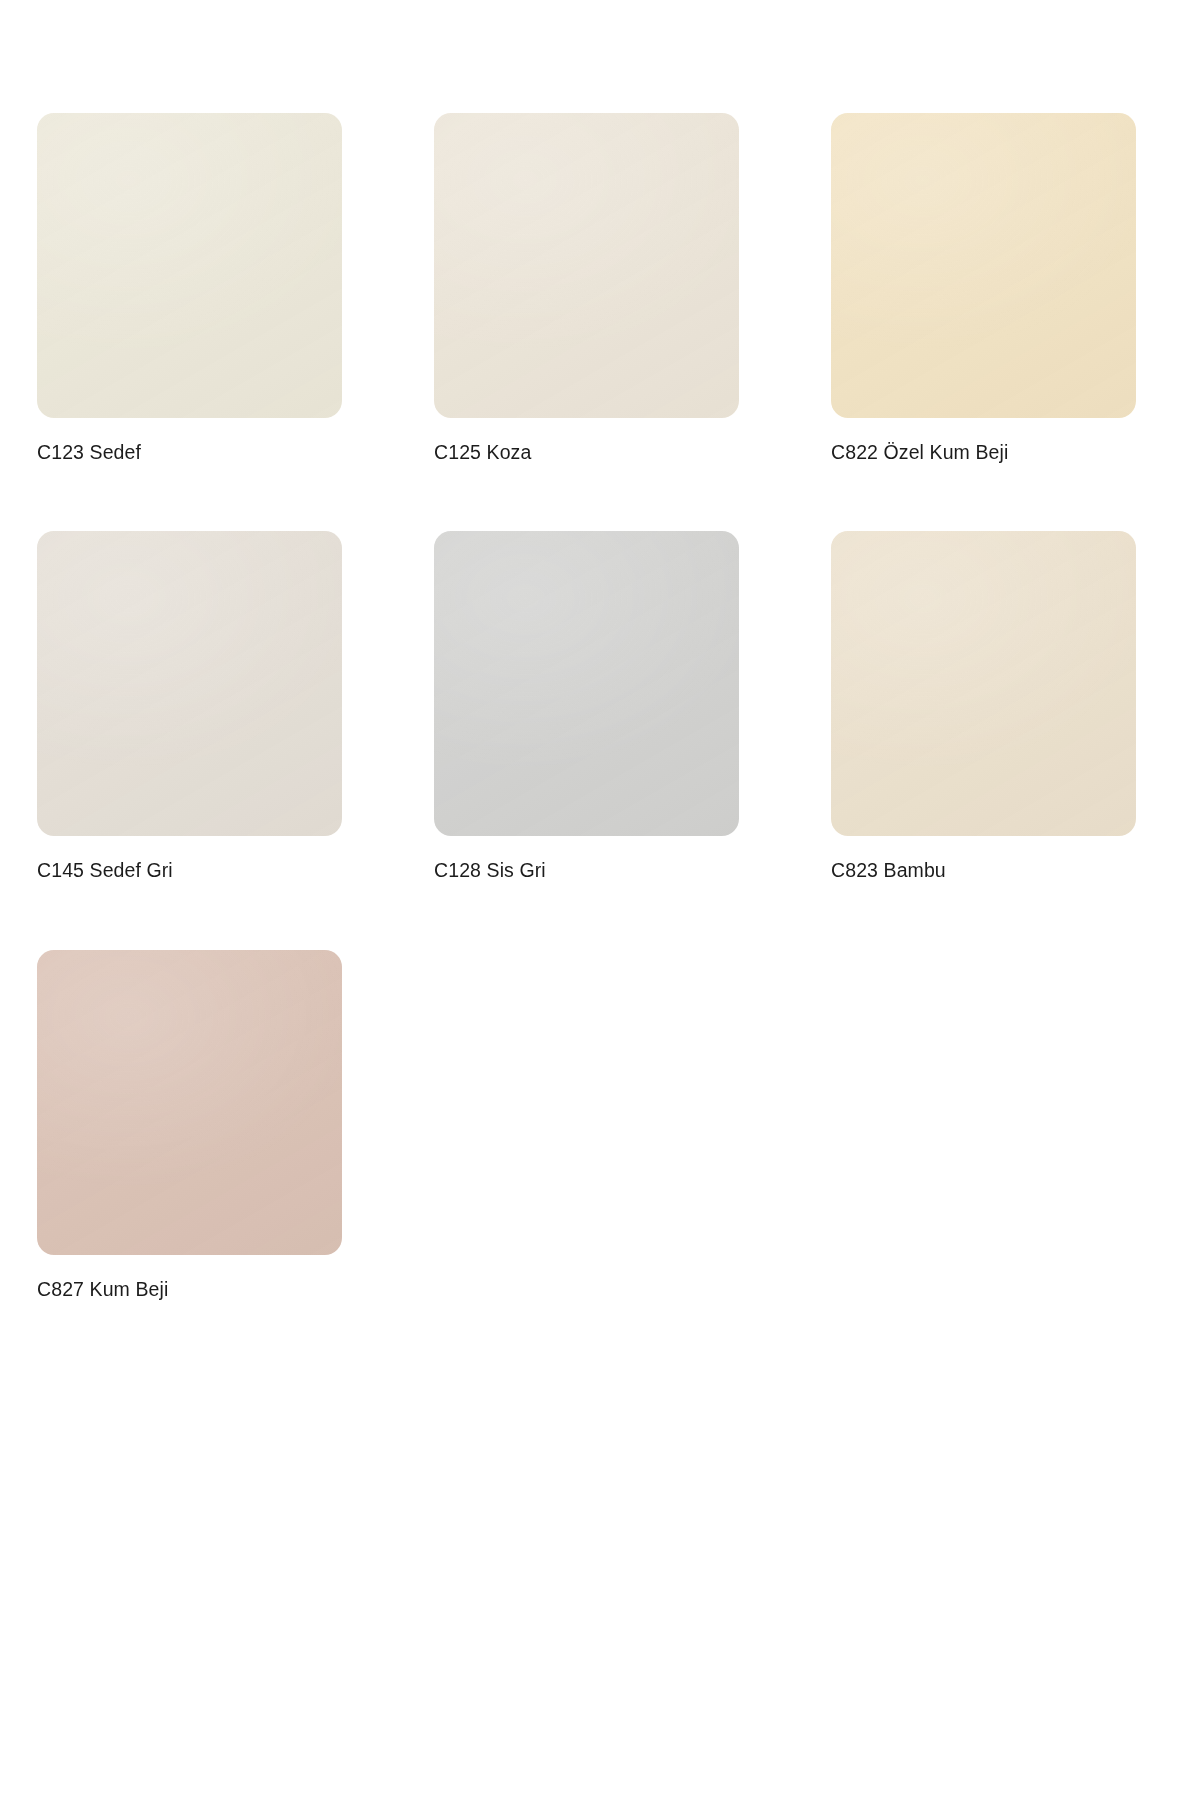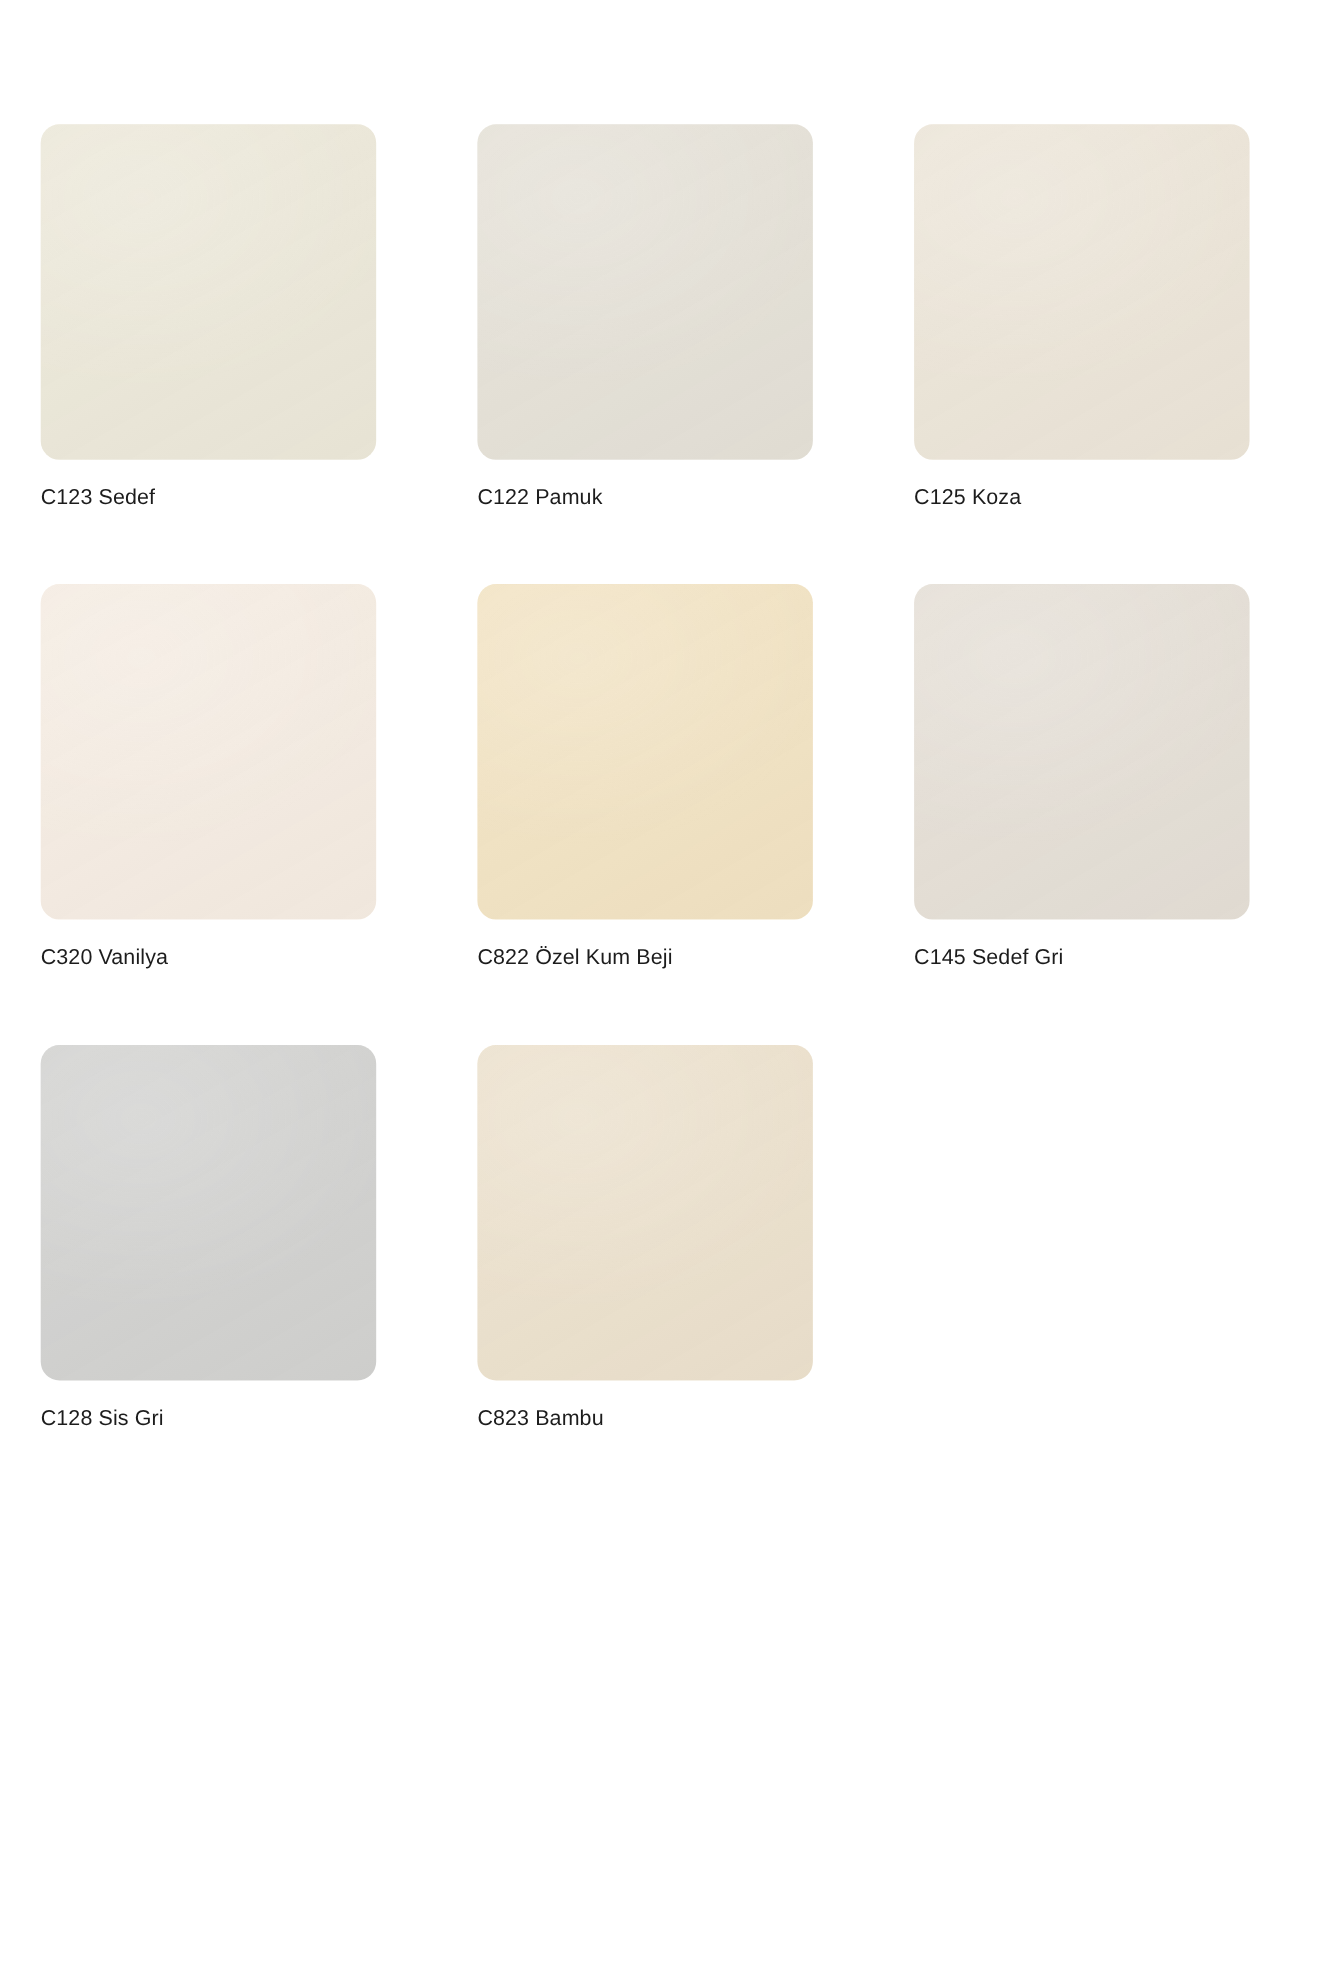--- a/index.html
+++ b/index.html
@@ -75,41 +75,37 @@
 </head>
 <body style="background: rgb(255, 255, 255);">
 
 <div class="palette-page">
   <div class="swatch-grid">
       <div class="swatch-cell">
         <div class="swatch-chip" style="background-color: rgb(236, 232, 217);"></div>
         <div class="swatch-label">C123 Sedef</div>
       </div>
       <div class="swatch-cell">
-        <div class="swatch-chip" style="background-color: rgb(229, 225, 215);"></div>
-        <div class="swatch-label">C122 Pamuk</div>
-      </div>
-      <div class="swatch-cell">
         <div class="swatch-chip" style="background-color: rgb(236, 229, 216);"></div>
         <div class="swatch-label">C125 Koza</div>
-      </div>
-      <div class="swatch-cell">
-        <div class="swatch-chip" style="background-color: rgb(245, 236, 226);"></div>
-        <div class="swatch-label">C320 Vanilya</div>
       </div>
       <div class="swatch-cell">
         <div class="swatch-chip" style="background-color: rgb(242, 227, 195);"></div>
         <div class="swatch-label">C822 Özel Kum Beji</div>
       </div>
       <div class="swatch-cell">
         <div class="swatch-chip" style="background-color: rgb(229, 223, 214);"></div>
         <div class="swatch-label">C145 Sedef Gri</div>
       </div>
       <div class="swatch-cell">
         <div class="swatch-chip" style="background-color: rgb(210, 210, 208);"></div>
         <div class="swatch-label">C128 Sis Gri</div>
       </div>
       <div class="swatch-cell">
         <div class="swatch-chip" style="background-color: rgb(236, 225, 205);"></div>
         <div class="swatch-label">C823 Bambu</div>
       </div>
+      <div class="swatch-cell">
+        <div class="swatch-chip" style="background-color: rgb(219, 194, 181);"></div>
+        <div class="swatch-label">C827 Kum Beji</div>
+      </div>
     </div>
 </div>
 
 </body></html>

